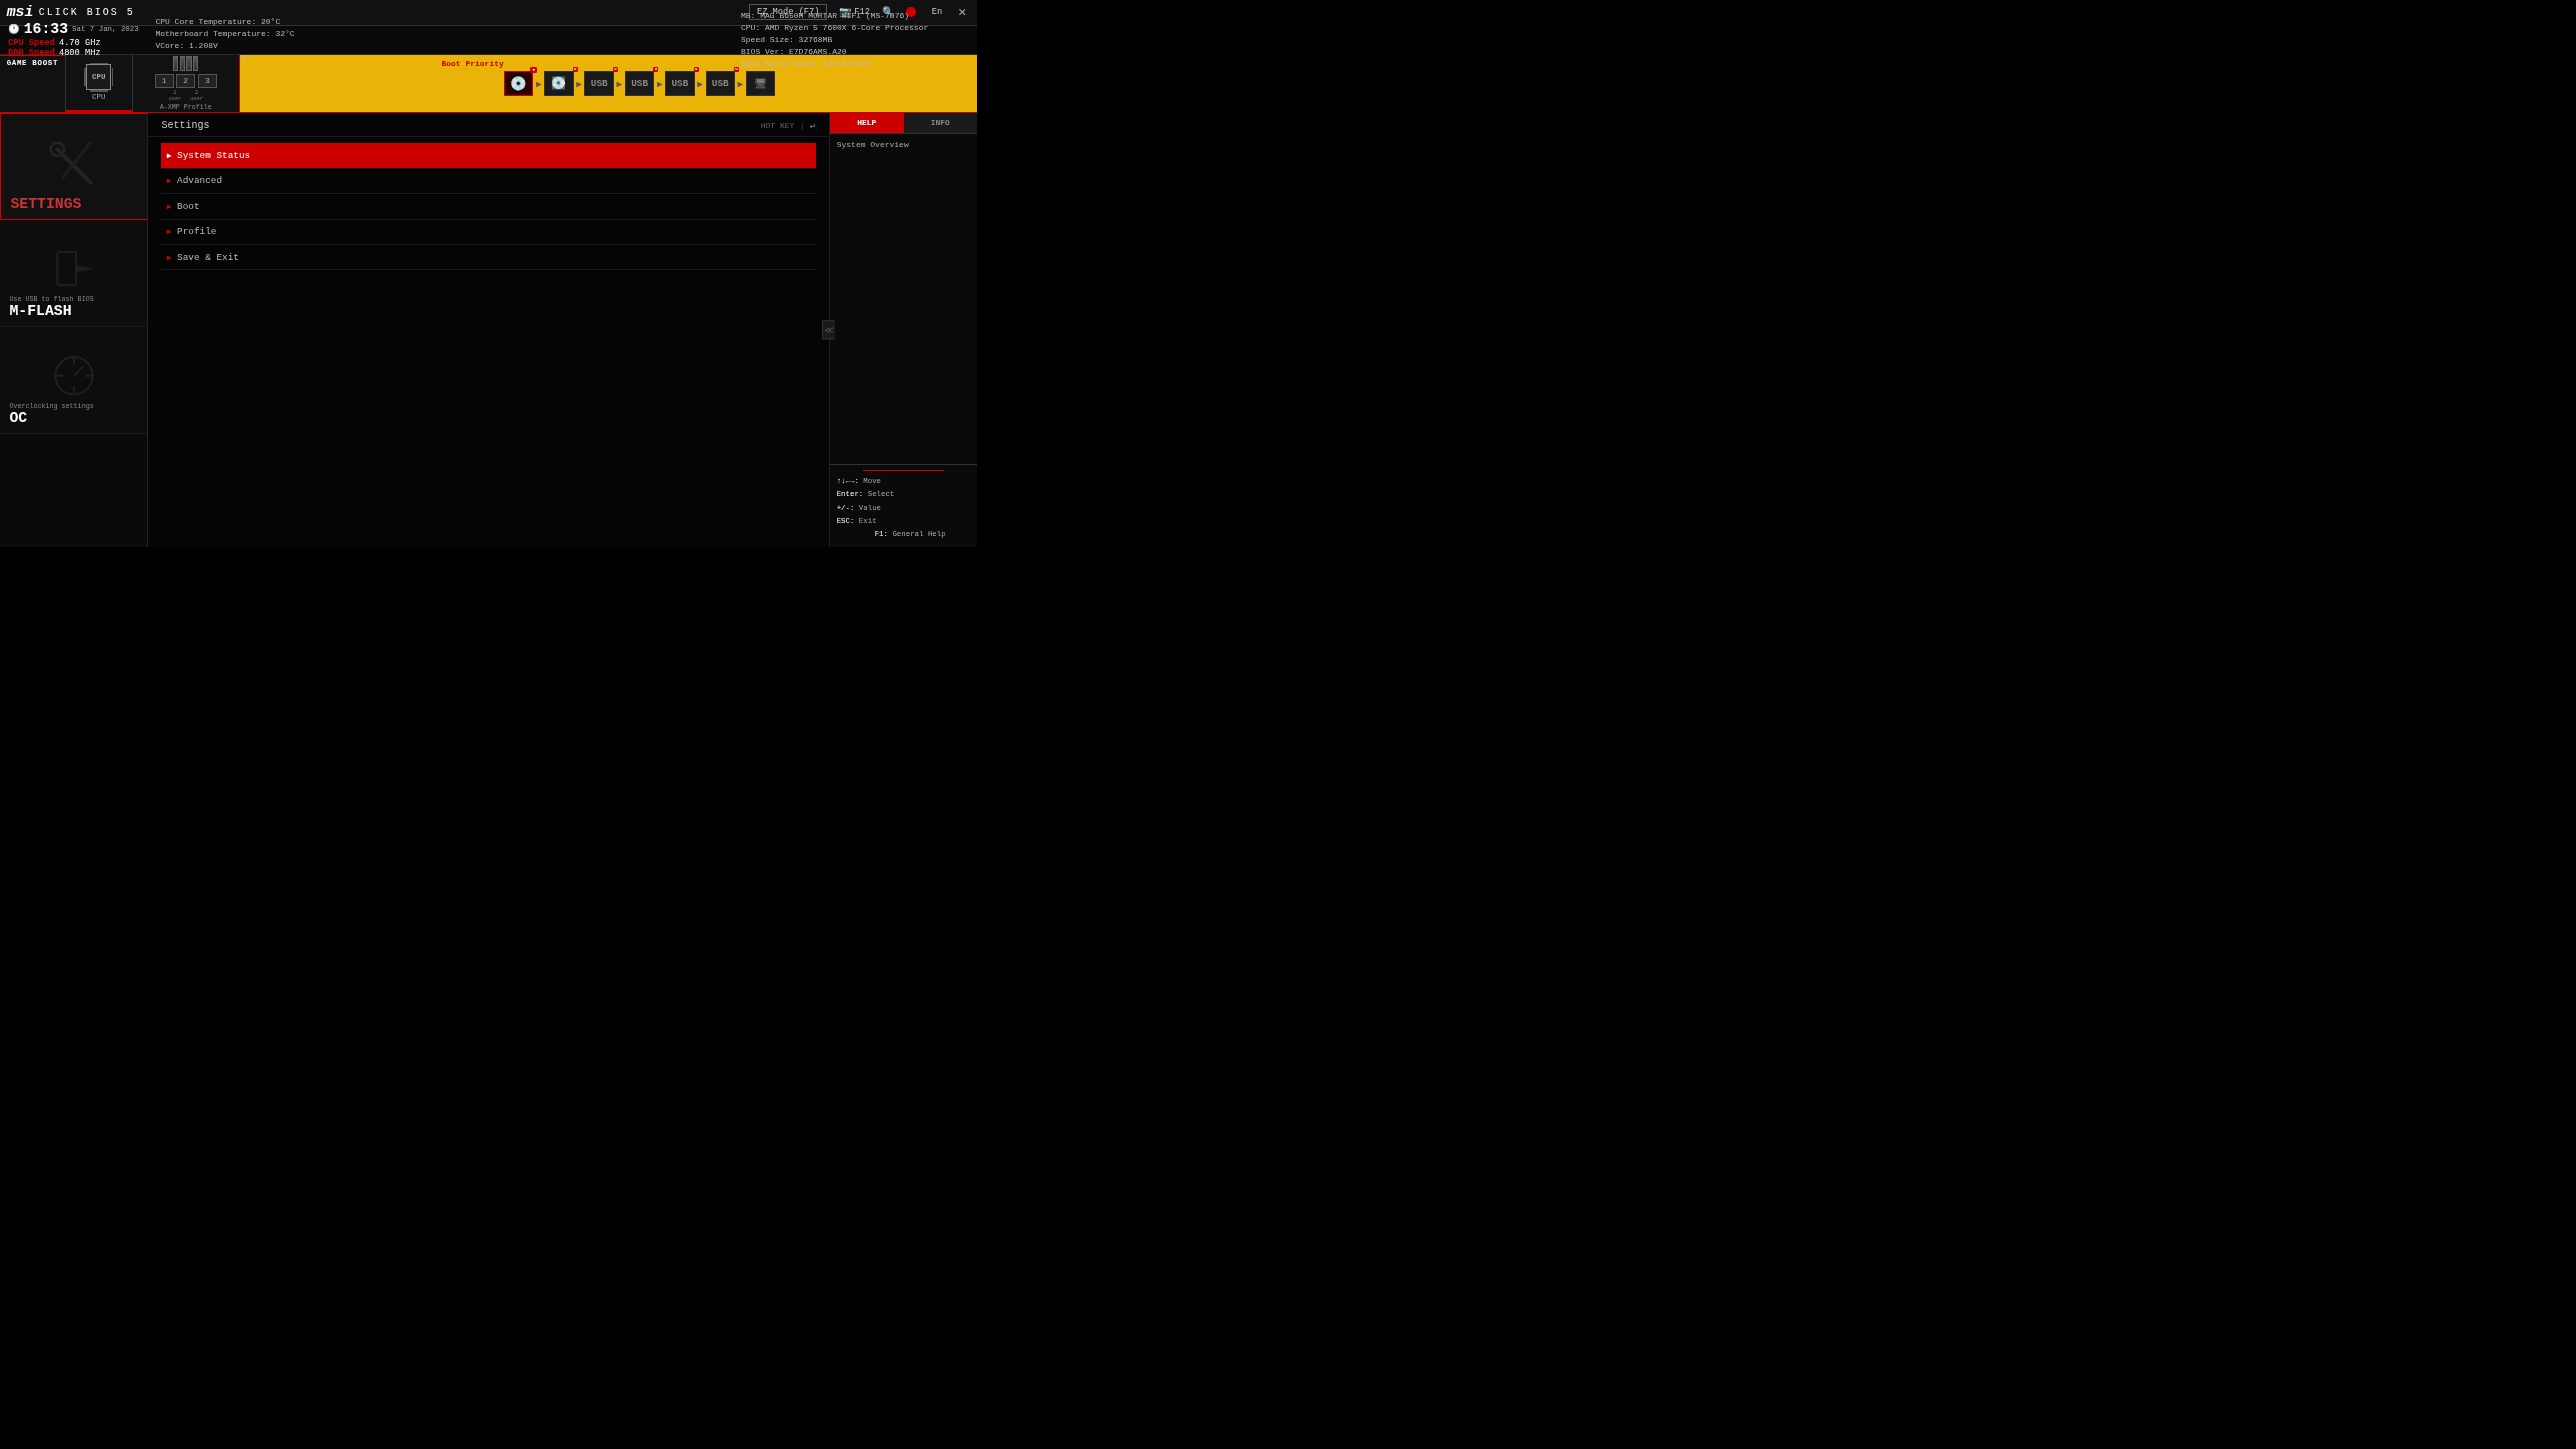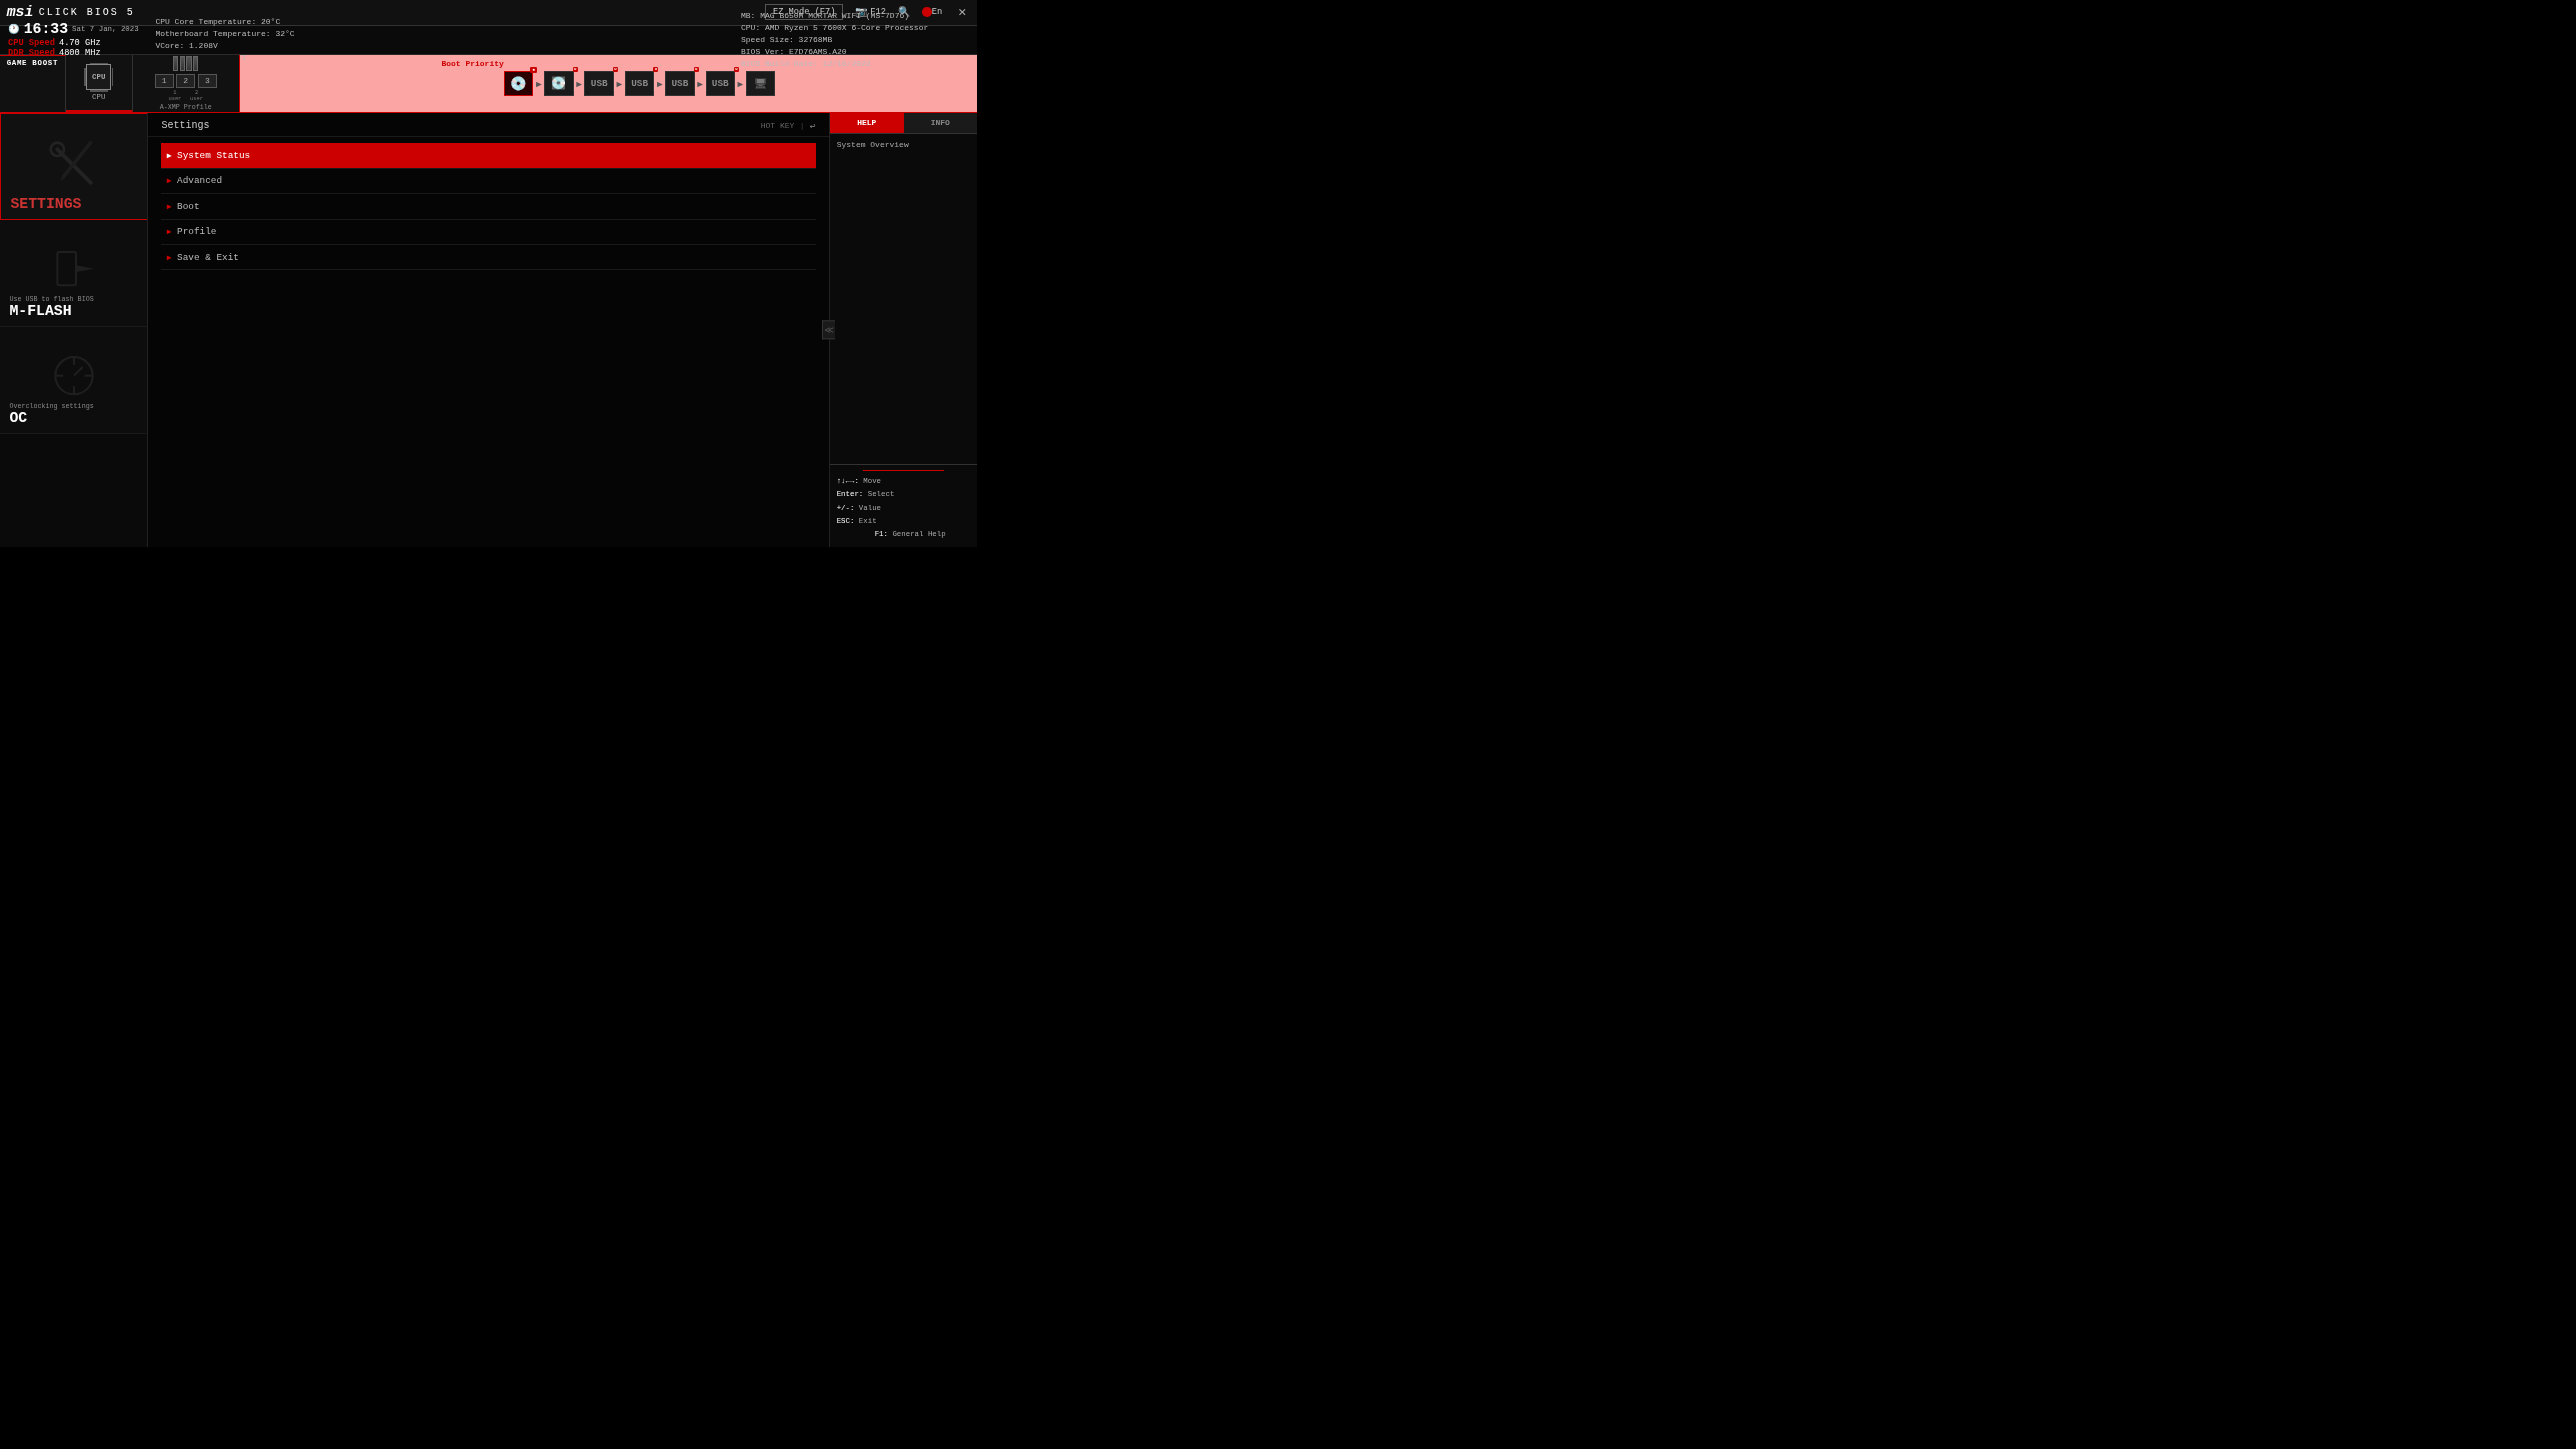--- a/index.html
+++ b/index.html
@@ -65,21 +65,21 @@
 
     #right-info {
       font-size: 8px;
       color: #bbb;
       min-width: 228px;
     }
     #right-info div { line-height: 1.5; }
 
     
     #controls-bar {
-      background: #fca5a5;
+      background: #eab308;
       border-bottom: 1.3px solid #cc0000;
       display: flex;
       height: 58px;
       align-items: stretch;
     }
     #cpu-block {
       background: #111;
       border-right: 0.7px solid #333;
       display: flex;
       flex-direction: column;
@@ -159,21 +159,21 @@
   </div>
   <div id="top-right">
     <div style="color:#ccc; font-size:8.7px; cursor:pointer; padding:2px 6.7px; border:0.7px solid #555;">EZ Mode (F7)</div>
     <div style="color:#ccc; font-size:8.7px; cursor:pointer; display:flex; align-items:center; gap:2.7px;">
       <span style="font-size:10px;">📷</span>
       <span>F12</span>
     </div>
     <div style="color:#ccc; font-size:8.7px; cursor:pointer;">
       <span style="font-size:10px;">🔍</span>
     </div>
-    <div style="display:flex; gap:0; cursor:pointer;">
+    <div style="display:flex; gap:16px; cursor:pointer;">
       <span style="width:9.4px; height:9.4px; background:#cc0000; border-radius:50%; display:inline-block;"></span>
       <span>En</span>
     </div>
     <div style="color:#aaa; font-size:13.4px; cursor:pointer; padding:0 4px;">✕</div>
   </div>
 </div>
 
 <div id="info-bar">
   <div id="datetime-block" style="min-width:134px;">
     <div style="display:flex; align-items:center; gap:4px;">

